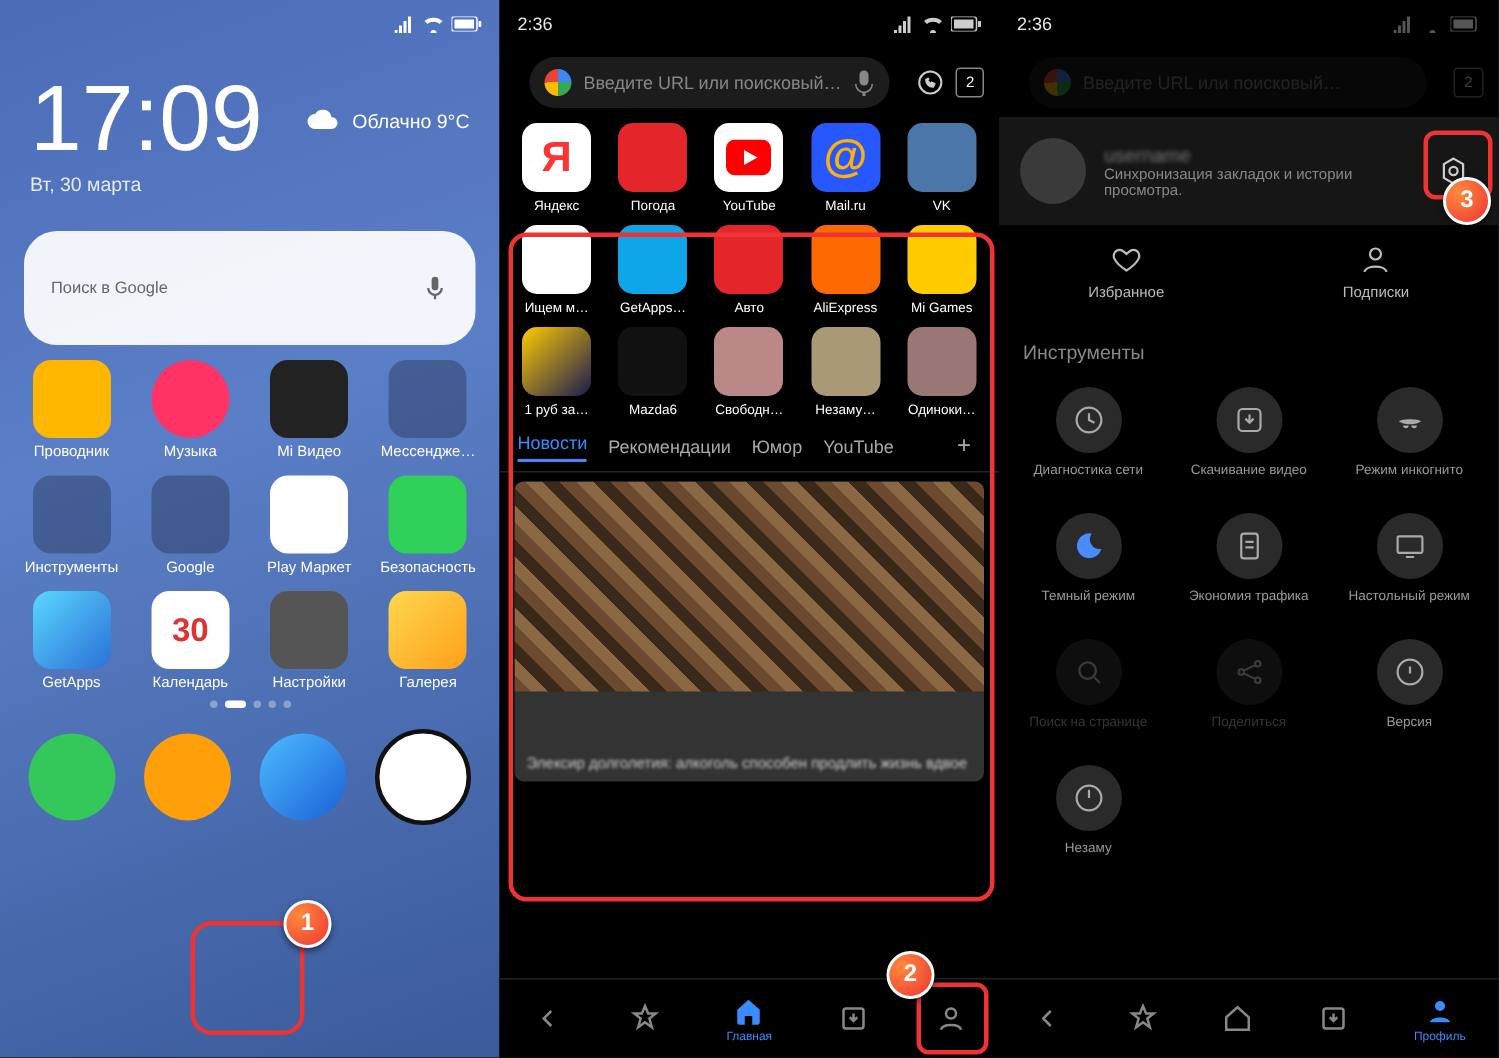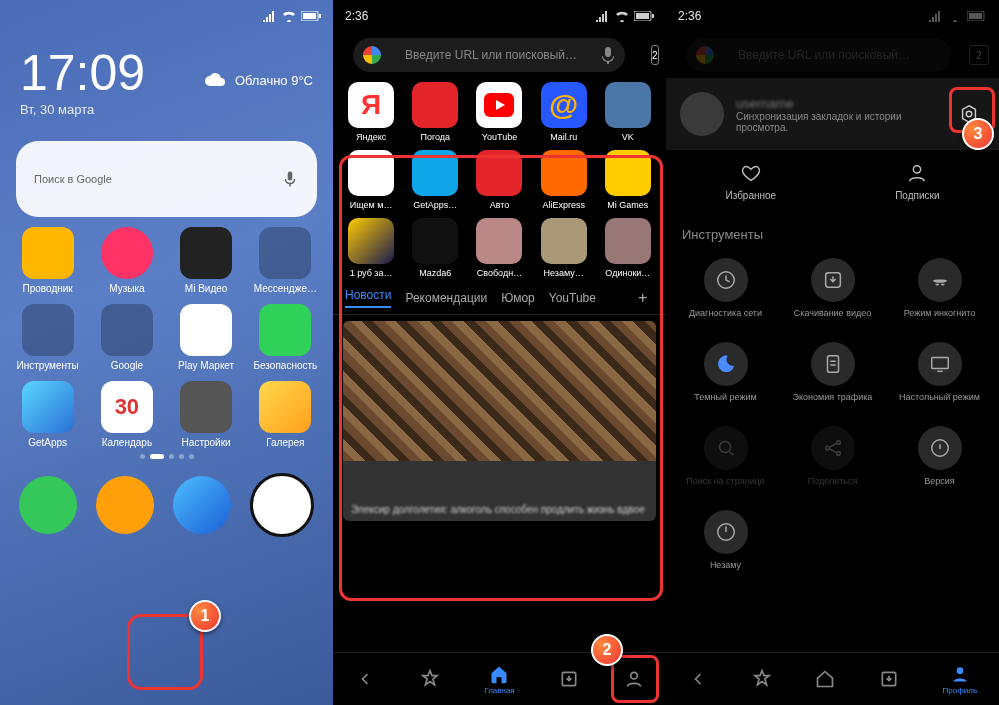--- a/index.html
+++ b/index.html
@@ -3,39 +3,39 @@
 <meta charset="utf-8">
 <style>
 html,body{margin:0;padding:0;background:#1a1a1a;font-family:-apple-system,sans-serif;font-size:11px;color:#fff}
 .wrap{display:flex;width:999px;height:705px}
 .phone{width:333px;height:705px;position:relative;overflow:hidden}
 .p1{background:linear-gradient(160deg,#4b6cb7,#5b7fc7 40%,#3a5a9a)}
 .p2,.p3{background:#000}
 .statusbar{height:24px;display:flex;align-items:center;justify-content:space-between;padding:4px 12px;font-size:12px;color:rgba(255,255,255,.9)}
 .p1 .statusbar{color:#fff}
 .sb-left,.sb-right{display:flex;align-items:center;gap:4px}
-.clock{font-size:50px;font-weight:300;padding:12px 20px 0}
+.clock{font-size:62px;font-weight:300;padding:12px 20px 0}
 .date{padding:0 20px;font-size:13px;color:rgba(255,255,255,.85)}
 .weather{position:absolute;right:20px;top:70px;display:flex;align-items:center;gap:6px;font-size:13px}
 .search{margin:24px 16px 0;height:44px;background:rgba(255,255,255,.92);border-radius:22px;display:flex;align-items:center;padding:16px 18px;color:#666}
 .search span{flex:1}
 .mic{width:18px;height:18px}
 .iconrow{display:flex;justify-content:space-around;padding:10px 8px 0}
 .appicon{width:72px;display:flex;flex-direction:column;align-items:center;gap:4px}
 .appicon .img{width:52px;height:52px;border-radius:12px;display:flex;align-items:center;justify-content:center}
 .appicon .lbl{font-size:10px;text-align:center;white-space:nowrap;overflow:hidden;text-overflow:ellipsis;width:72px}
 .dots{display:flex;justify-content:center;gap:5px;padding:6px 0}
 .dots i{width:5px;height:5px;background:rgba(255,255,255,.35);border-radius:50%}
 .dots i.on{width:14px;border-radius:3px;background:#fff}
 .dock{display:flex;justify-content:space-around;align-items:center;height:80px;padding:0 10px}
 .dock .img{width:58px;height:58px;border-radius:50%}
 .marker{position:absolute;width:28px;height:28px;background:radial-gradient(circle at 30% 30%,#ff8a3d,#e33);border-radius:50%;border:2px solid #fff;display:flex;align-items:center;justify-content:center;font-weight:700;font-size:16px;color:#fff;box-shadow:0 2px 4px rgba(0,0,0,.5);z-index:10}
 .ring{position:absolute;border:2px solid #e33;border-radius:6px;z-index:5}
 
-.url{margin:6px 10px;height:34px;background:#1c1c1c;border-radius:17px;display:flex;align-items:center;gap:24px;padding:0 10px;color:#888;font-size:12px}
+.url{margin:6px 10px;height:34px;background:#1c1c1c;border-radius:17px;display:flex;align-items:center;gap:8px;padding:0 10px;color:#888;font-size:12px}
 .url .g{width:18px;height:18px;border-radius:50%;background:conic-gradient(#4285f4 0 90deg,#34a853 90deg 180deg,#fbbc05 180deg 270deg,#ea4335 270deg)}
 .url .sp{flex:1;white-space:nowrap;overflow:hidden}
 .topicons{width:18px;height:18px;border:1px solid #888;border-radius:3px;display:flex;align-items:center;justify-content:center;font-size:10px}
 .grid2{display:flex;justify-content:space-around;padding:4px 6px}
 .g2 .img{width:46px;height:46px;border-radius:10px}
 .g2 .lbl{font-size:9px;width:56px}
 .g2{width:56px}
 .redbox{position:absolute;border:3px solid #e33;border-radius:12px;z-index:5}
 .tabs{display:flex;gap:14px;padding:6px 12px;font-size:12px;color:#aaa;align-items:center;border-bottom:1px solid #222}
 .tabs .active{color:#3a8bff;border-bottom:2px solid #3a8bff;padding-bottom:4px}

